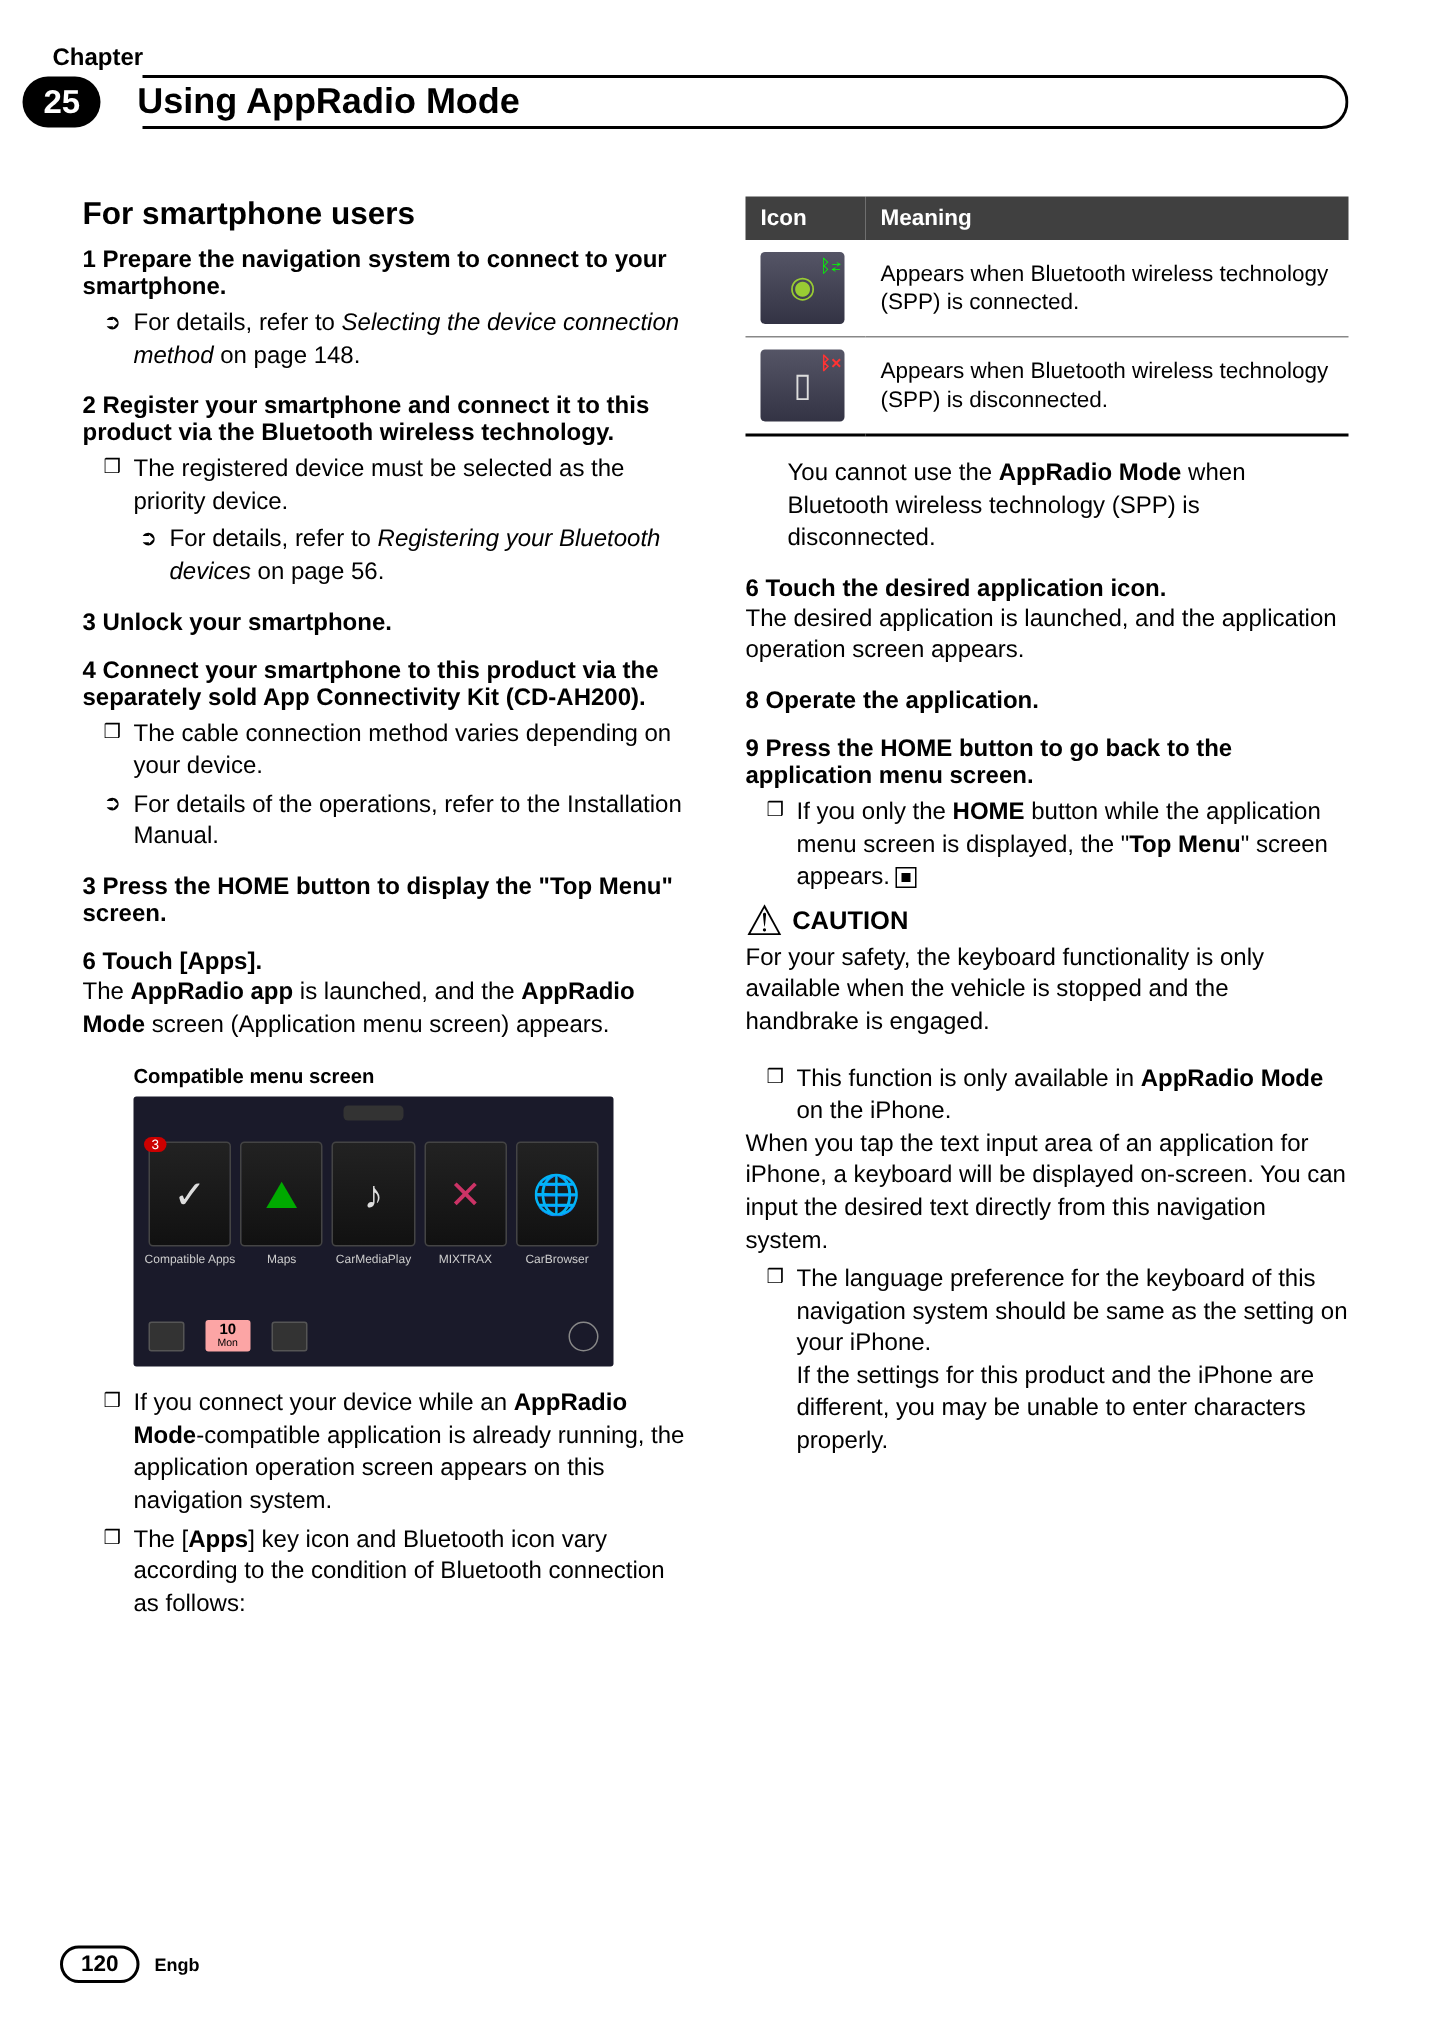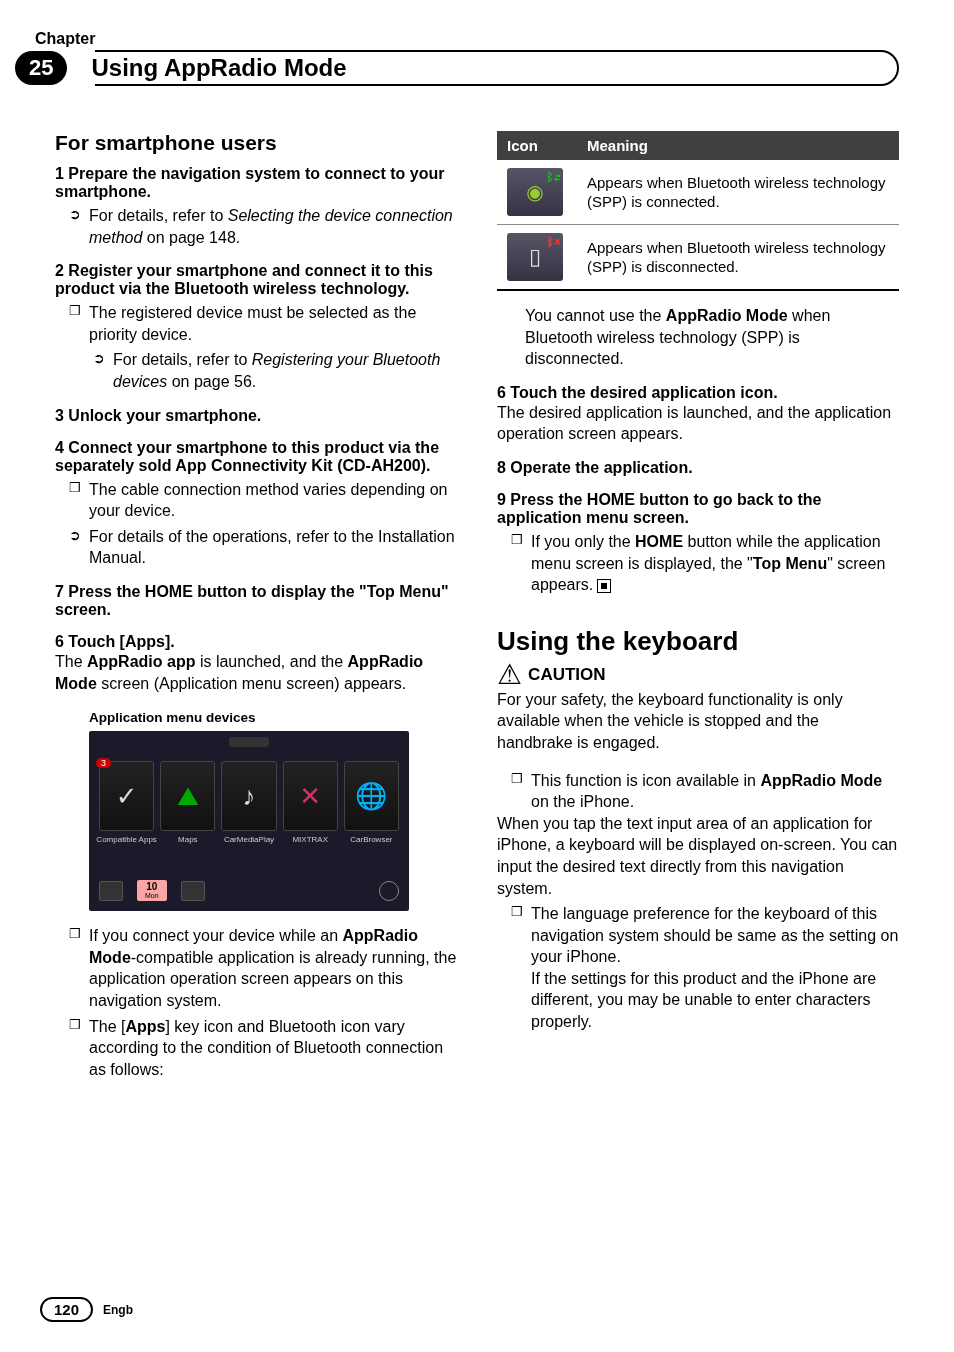--- a/index.html
+++ b/index.html
@@ -134,28 +134,28 @@
     <div class="indent2 bullet-arrow">
       <span>For details, refer to </span><i>Registering your Bluetooth devices</i><span> on page 56.</span>
     </div>
 
     <div class="step-h">3   Unlock your smartphone.</div>
 
     <div class="step-h">4   Connect your smartphone to this product via the separately sold App Connectivity Kit (CD-AH200).</div>
     <div class="indent1 bullet-box">The cable connection method varies depending on your device.</div>
     <div class="indent1 bullet-arrow">For details of the operations, refer to the Installation Manual.</div>
 
-    <div class="step-h">7   Press the HOME button to display the "Top Menu" screen.</div>
+    <div class="step-h">3   Press the HOME button to display the "Top Menu" screen.</div>
 
     <div class="step-h">6   Touch [Apps].</div>
     <div class="body-text">
       <span>The </span><b>AppRadio app</b><span> is launched, and the </span><b>AppRadio Mode</b><span> screen (Application menu screen) appears.</span>
     </div>
 
-    <div class="caption">Application menu devices</div>
+    <div class="caption">Compatible menu screen</div>
     <div class="app-screen">
       <div class="app-topbar"></div>
       <div class="app-row">
         <div class="app-tile">
           <div class="app-badge">3</div>
           <div class="app-icon">✓</div>
           <span>Compatible Apps</span>
         </div>
         <div class="app-tile">
           <div class="app-icon" style="color:#0a0">⛰</div>
@@ -228,29 +228,28 @@
     <div class="step-h">6   Touch the desired application icon.</div>
     <div class="body-text">The desired application is launched, and the application operation screen appears.</div>
 
     <div class="step-h">8   Operate the application.</div>
 
     <div class="step-h">9   Press the HOME button to go back to the application menu screen.</div>
     <div class="indent1 bullet-box">
       <span>If you only the </span><b>HOME</b><span> button while the application menu screen is displayed, the "</span><b>Top Menu</b><span>" screen appears.</span><span class="end-mark"></span>
     </div>
 
-    <h2 class="big-section" style="margin-top:30px">Using the keyboard</h2>
     <div class="caution-row">
       <span class="caution-tri">⚠</span>
       <span class="caution-label">CAUTION</span>
     </div>
     <div class="body-text">For your safety, the keyboard functionality is only available when the vehicle is stopped and the handbrake is engaged.</div>
 
     <div class="indent1 bullet-box" style="margin-top:16px">
-      <span>This function is icon available in </span><b>AppRadio Mode</b><span> on the iPhone.</span>
+      <span>This function is only available in </span><b>AppRadio Mode</b><span> on the iPhone.</span>
     </div>
     <div class="body-text">When you tap the text input area of an application for iPhone, a keyboard will be displayed on-screen. You can input the desired text directly from this navigation system.</div>
     <div class="indent1 bullet-box" style="white-space:pre-line">The language preference for the keyboard of this navigation system should be same as the setting on your iPhone.
 If the settings for this product and the iPhone are different, you may be unable to enter characters properly.</div>
   </div>
 </div>
 
 <div class="page-footer">
   <div class="page-num">120</div>
   <div class="page-lang">Engb</div>

